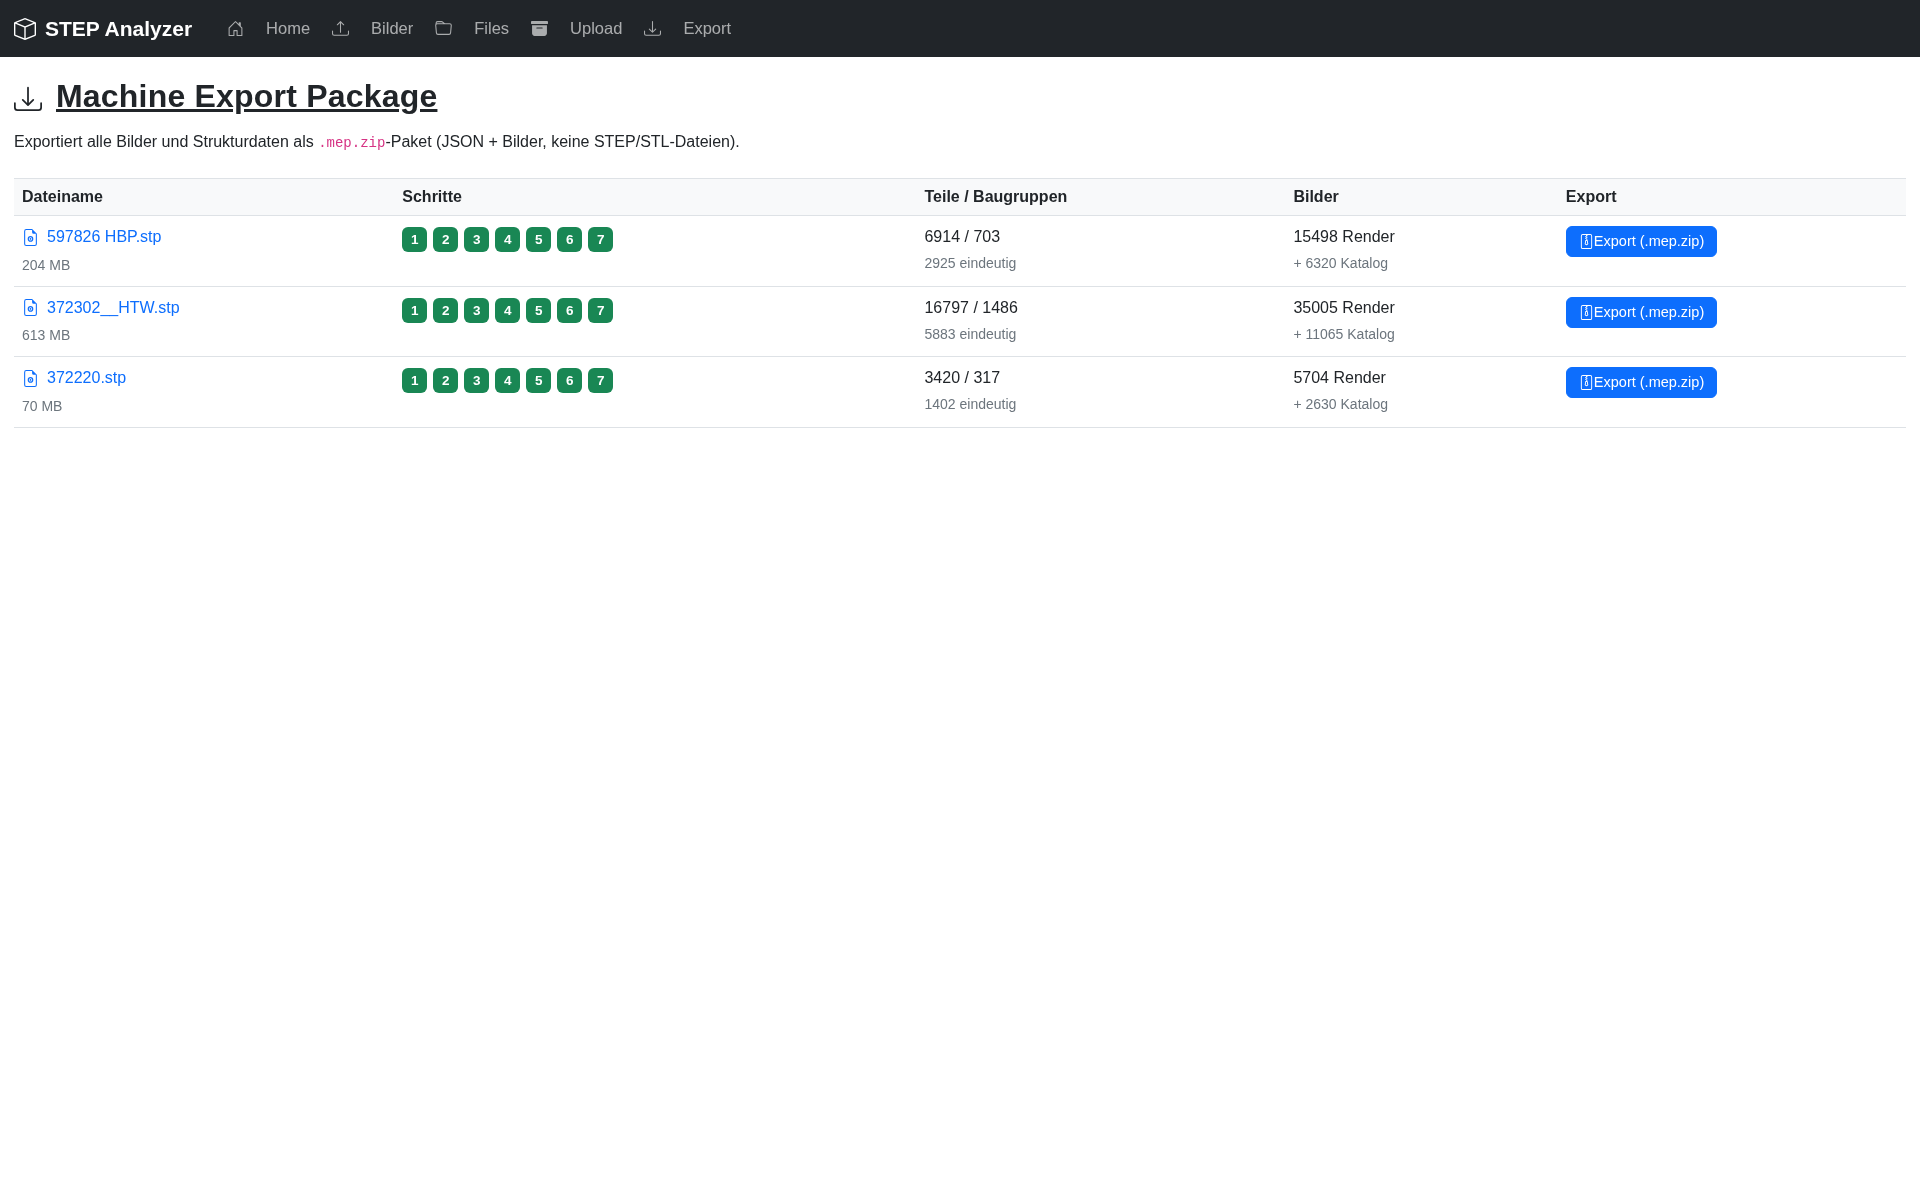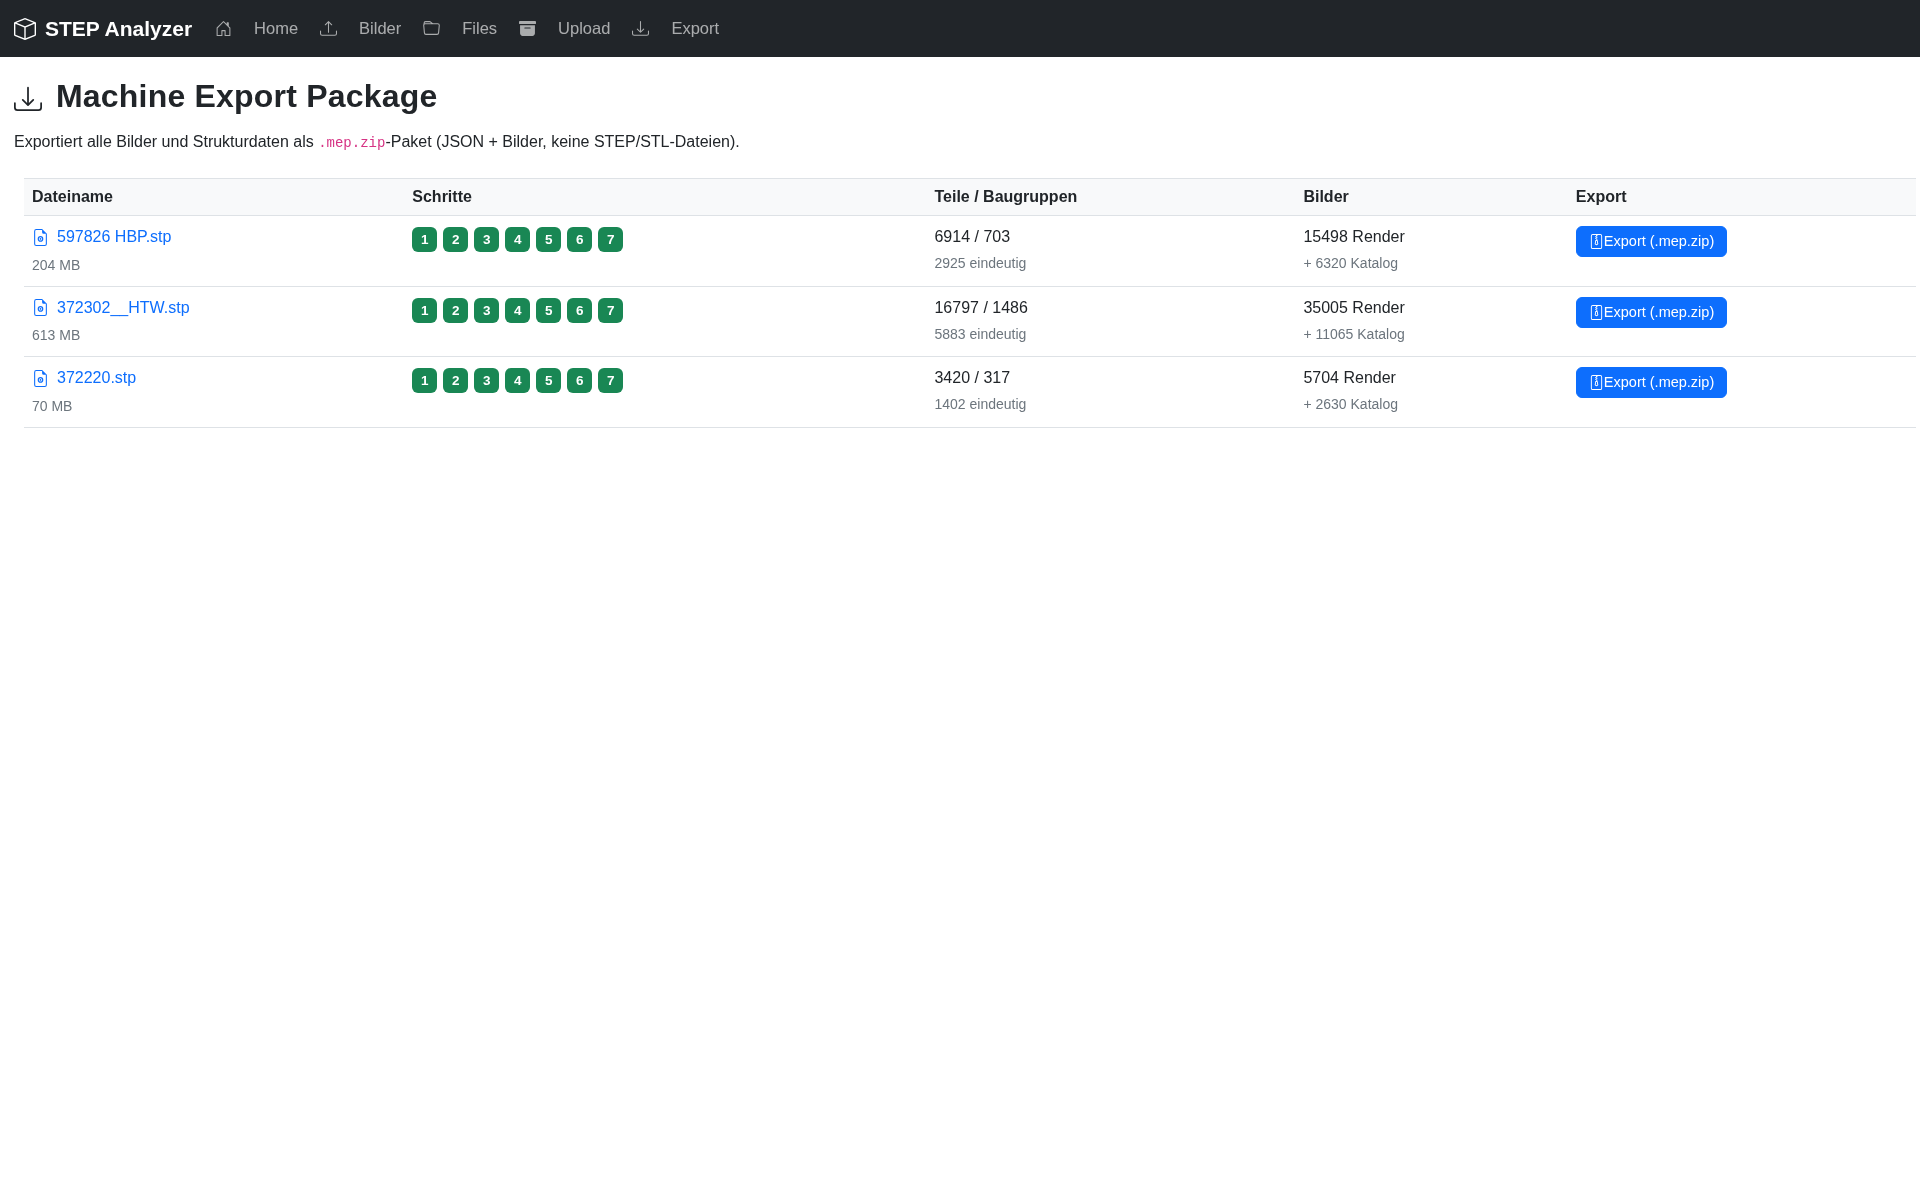--- a/index.html
+++ b/index.html
@@ -21,57 +21,57 @@
     height: 57px;
     background: #212529;
     display: flex;
     align-items: center;
     padding: 0 14px;
   }
   .brand {
     display: flex; align-items: center; gap: 9px;
     color: #ffffff; text-decoration: none;
     font-size: 21px; font-weight: 700;
-    margin-right: 12px; cursor: pointer;
+    margin-right: 24px; cursor: pointer;
   }
   .brand .icon svg { width: 22px; height: 22px; }
   .nav-link {
     display: flex; align-items: center; gap: 22px;
     color: rgba(255,255,255,0.62);
     text-decoration: none;
     font-size: 16.5px;
     padding: 8px 11px;
     cursor: pointer;
   }
   .nav-link .icon svg { width: 17px; height: 17px; }
 
   
   main { padding: 0 14px; }
   .page-title {
     display: flex; align-items: center; gap: 14px;
     font-size: 32px; font-weight: 700;
     margin: 21px 0 8px 0;
     letter-spacing: 0.2px;
+    text-decoration: underline;
   }
   .page-title .icon svg { width: 28px; height: 28px; margin-top: 4px; }
   .description { margin: 18px 0 0 0; font-size: 16px; color: #212529; }
   .description code {
     font-family: "Liberation Mono", "DejaVu Sans Mono", monospace;
     font-size: 14px;
     color: #d63384;
     text-align: center;
   }
 
   
   table.export-table {
     width: 100%;
     border-collapse: collapse;
     table-layout: fixed;
     margin-top: 27px;
-    margin-left: 10px;
   }
   .export-table col.c1 { width: 20.1%; }
   .export-table col.c2 { width: 27.6%; }
   .export-table col.c3 { width: 19.5%; }
   .export-table col.c4 { width: 14.4%; }
   .export-table col.c5 { width: 18.4%; }
   .export-table th {
     background: #f8f9fa;
     border-top: 1px solid #dee2e6;
     border-bottom: 1px solid #dee2e6;

